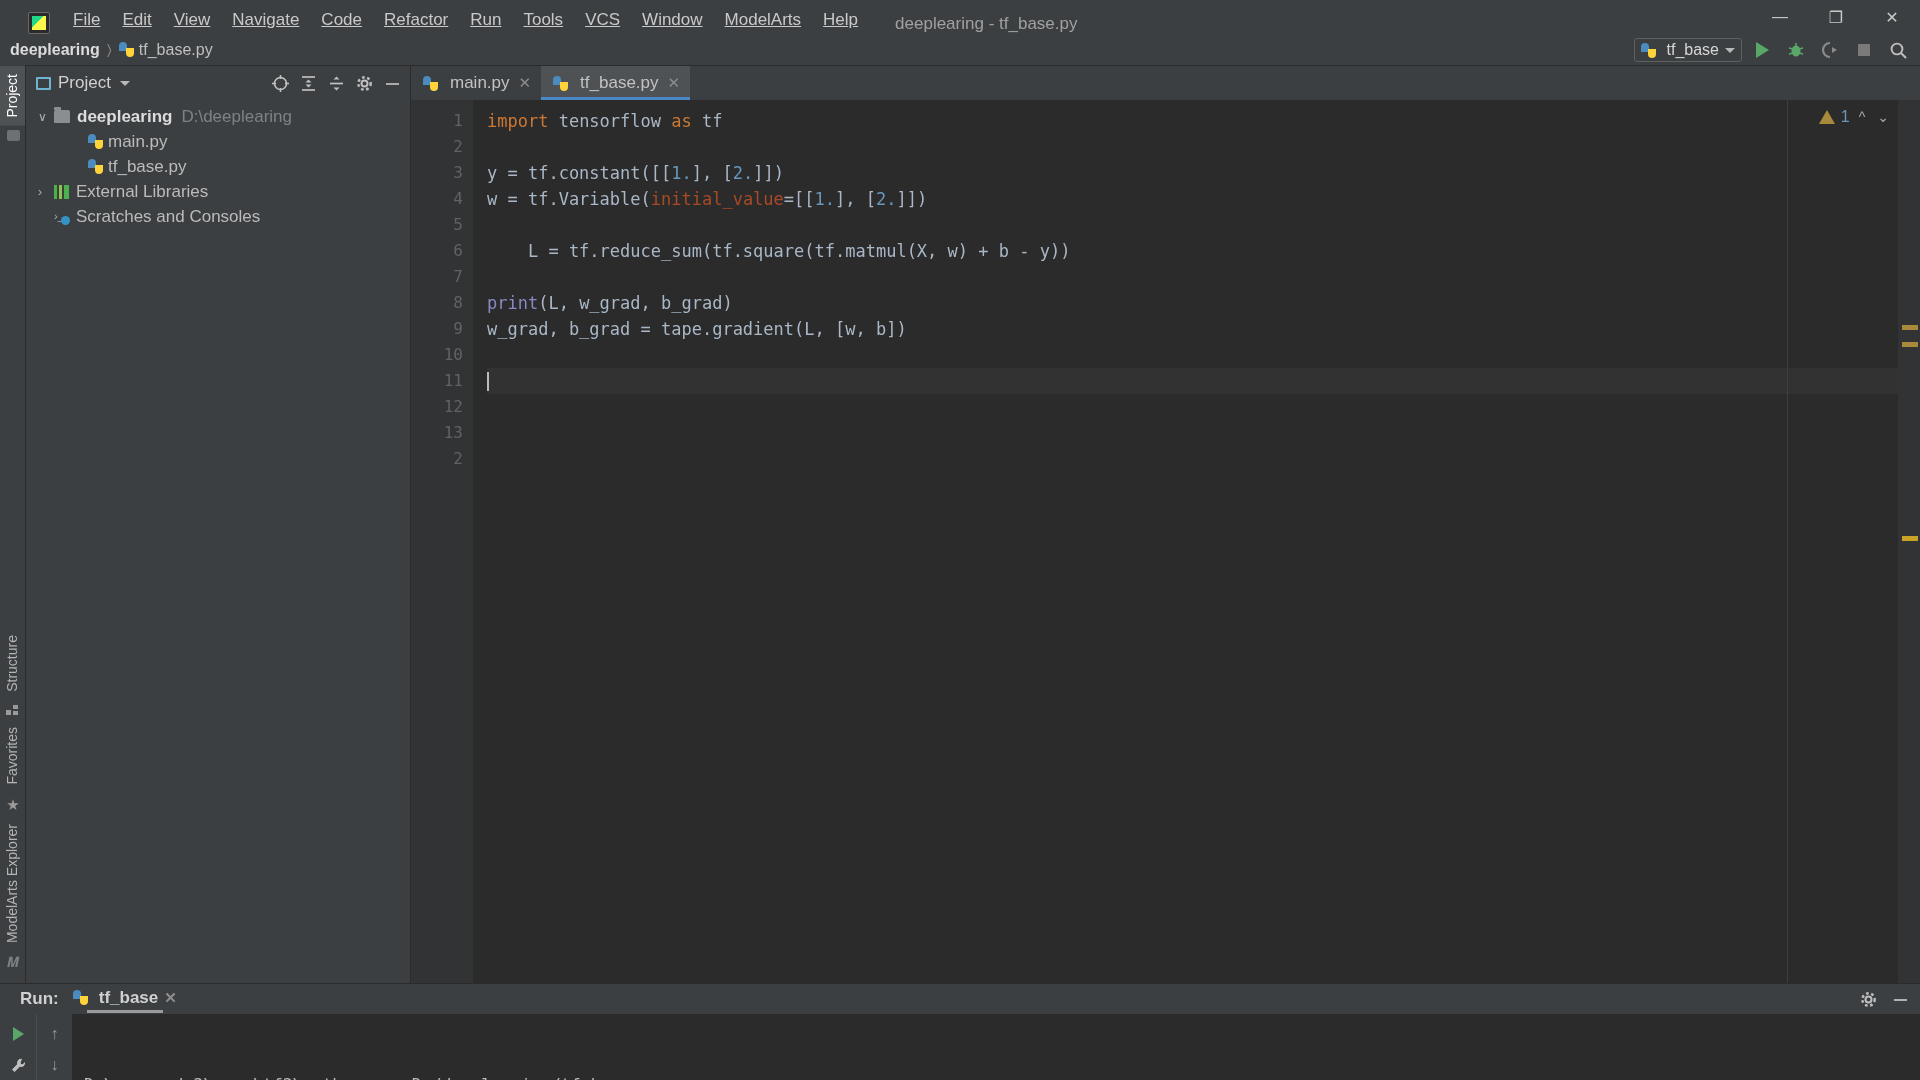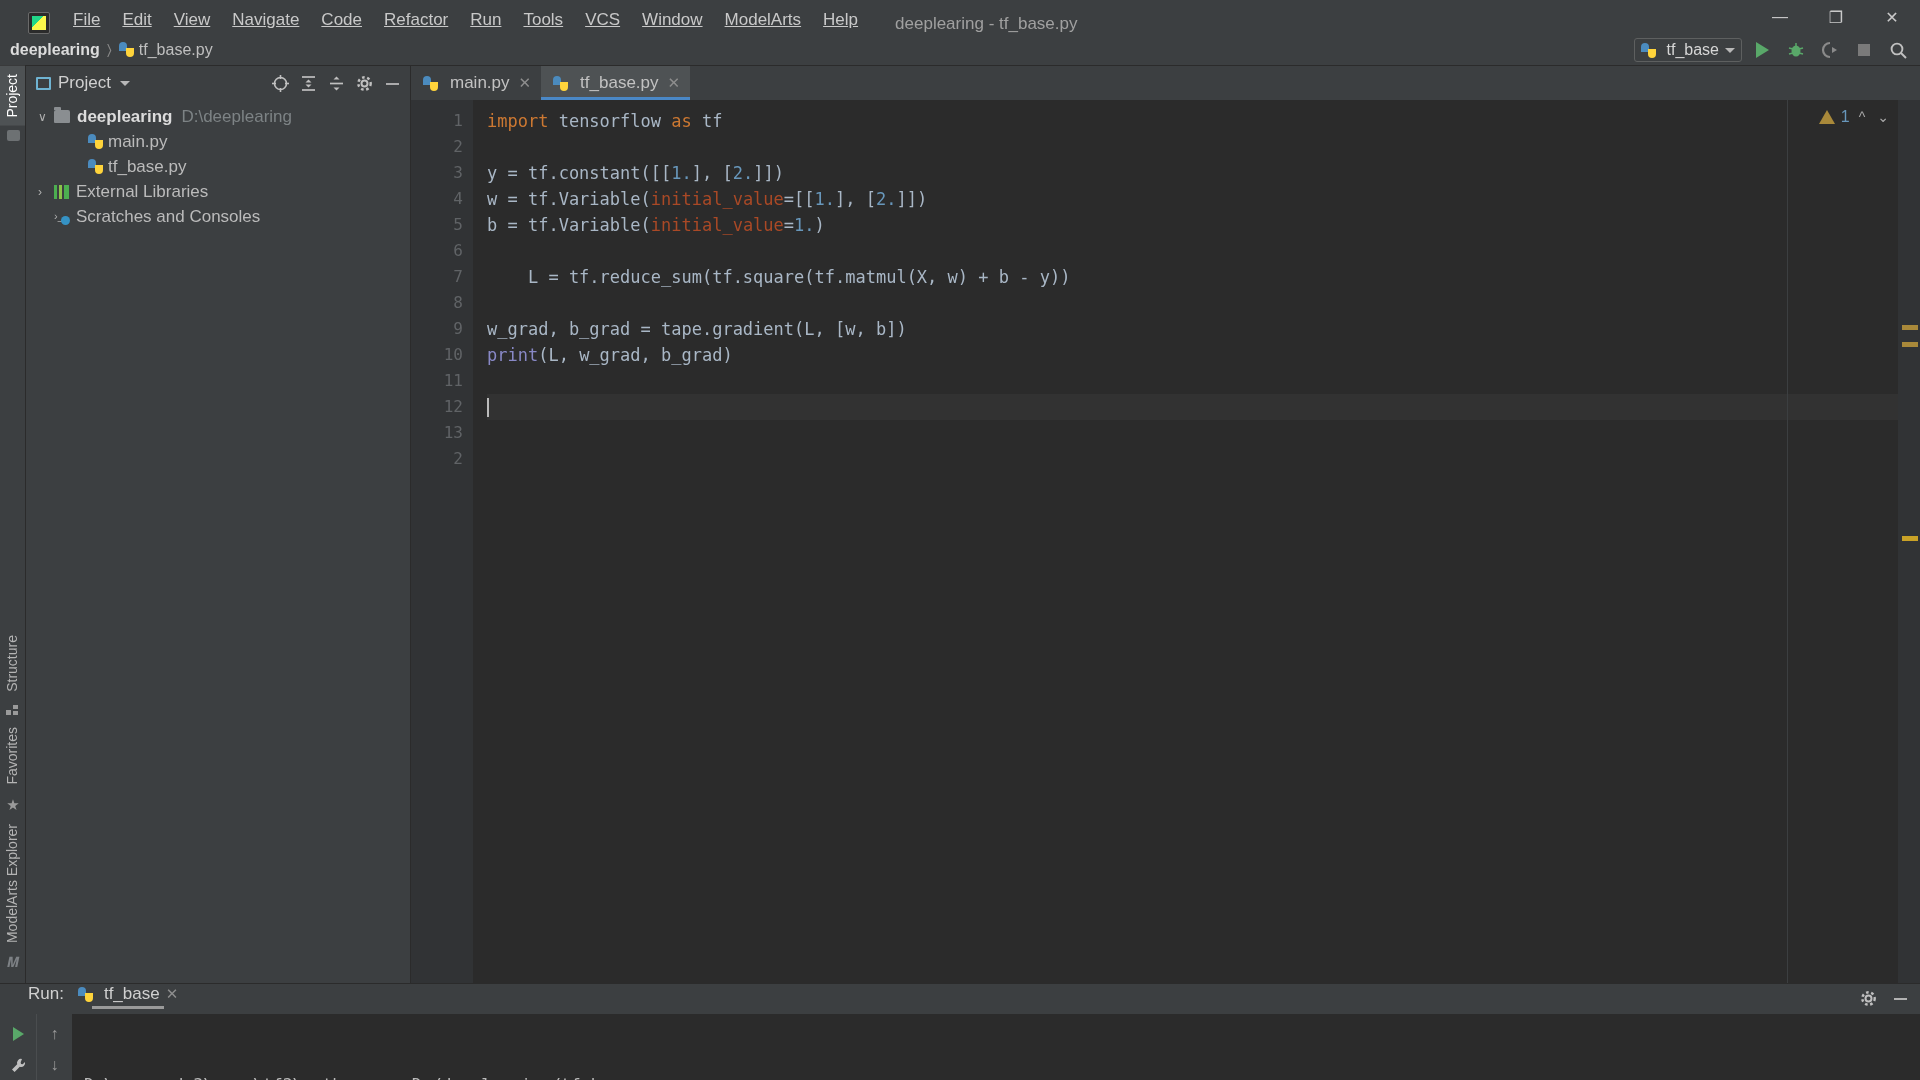--- a/index.html
+++ b/index.html
@@ -91,21 +91,21 @@
   #caret { display:inline-block; width:2px; height:19px; background:#bbbbbb; vertical-align:-4px; }
   #code-rt-edge { position:absolute; right:132px; top:0; bottom:0; width:1px; background:#3c3f41; }
   #inspect-bar { position:absolute; right:0; top:0; width:22px; bottom:0; background:#313335; }
   #warn-box { position:absolute; right:28px; top:8px; display:flex; align-items:center; gap:6px; font-size:16px; }
   .warn-tri { width:0;height:0;border-left:8px solid transparent;border-right:8px solid transparent;border-bottom:14px solid #a9893a; }
   .chev { color:#a7a7a7; font-size:14px; padding:0 3px; }
   .mk { position:absolute; right:2px; width:16px; height:5px; }
 
   
   #runwin { height:458px; background:#3c3f41; display:flex; flex-direction:column; border-top:1px solid #2b2b2b; }
-  #run-head { height:30px; display:flex; align-items:flex-start; padding-left:28px; gap:14px; position:relative; }
+  #run-head { height:30px; display:flex; align-items:center; padding-left:20px; gap:14px; position:relative;font-weight:bold; }
   #run-head .lbl { font-size:17px; color:#d0d0d0; }
   #run-tab { display:flex; align-items:center; gap:6px; font-size:17px; color:#d0d0d0; position:relative; padding-bottom:3px;}
   #run-tab::after { content:""; position:absolute; left:14px; right:14px; bottom:-2px; height:3px; background:#9a9a9a; }
   #run-head-right { position:absolute; right:6px; display:flex; gap:4px; align-items:center; }
   #run-body { flex:1; display:flex; min-height:0; }
   #run-rail { width:36px; background:#3c3f41; display:flex; flex-direction:column; align-items:center; padding-top:6px; gap:3px; }
   #run-rail2 { width:36px; background:#3c3f41; display:flex; flex-direction:column; align-items:center; padding-top:6px; gap:3px;
                border-left:1px solid #4a4d4f; }
   .rbtn { width:28px; height:28px; display:flex; align-items:center; justify-content:center; color:#9a9a9a; font-size:16px; border-radius:3px;}
   #console { flex:1; background:#2b2b2b; padding:8px 0 0 12px; font-family:"DejaVu Sans Mono", monospace;
@@ -310,26 +310,25 @@
         <div class="ln">12</div>
         <div class="ln">13</div>
         <div class="ln">2</div>
       </div>
 
       <div id="code">
         <div class="cl"><span class="kw">import</span> tensorflow <span class="kw">as</span> tf</div>
         <div class="cl">&nbsp;</div>
         <div class="cl">y = tf.constant([[<span class="num">1.</span>], [<span class="num">2.</span>]])</div>
         <div class="cl">w = tf.Variable(<span class="kwarg">initial_value</span>=[[<span class="num">1.</span>], [<span class="num">2.</span>]])</div>
-        <div class="cl">b = tf.Variable(<span class="kwarg">initial_value</span>=<span class="num">1.</span>)</div>
         <div class="cl">&nbsp;</div>
         <div class="cl">    L = tf.reduce_sum(tf.square(tf.matmul(X, w) + b - y))</div>
         <div class="cl">&nbsp;</div>
+        <div class="cl"><span class="bi">print</span>(L, w_grad, b_grad)</div>
         <div class="cl">w_grad, b_grad = tape.gradient(L, [w, b])</div>
-        <div class="cl"><span class="bi">print</span>(L, w_grad, b_grad)</div>
         <div class="cl">&nbsp;</div>
         <div class="cl caret-line"><span id="caret"></span></div>
         <div id="code-rt-edge"></div>
       </div>
 
       <div id="warn-box">
         <span class="warn-tri"></span>
         <span style="color:#6897bb">1</span>
         <span class="chev">^</span>
         <span class="chev">⌄</span>

